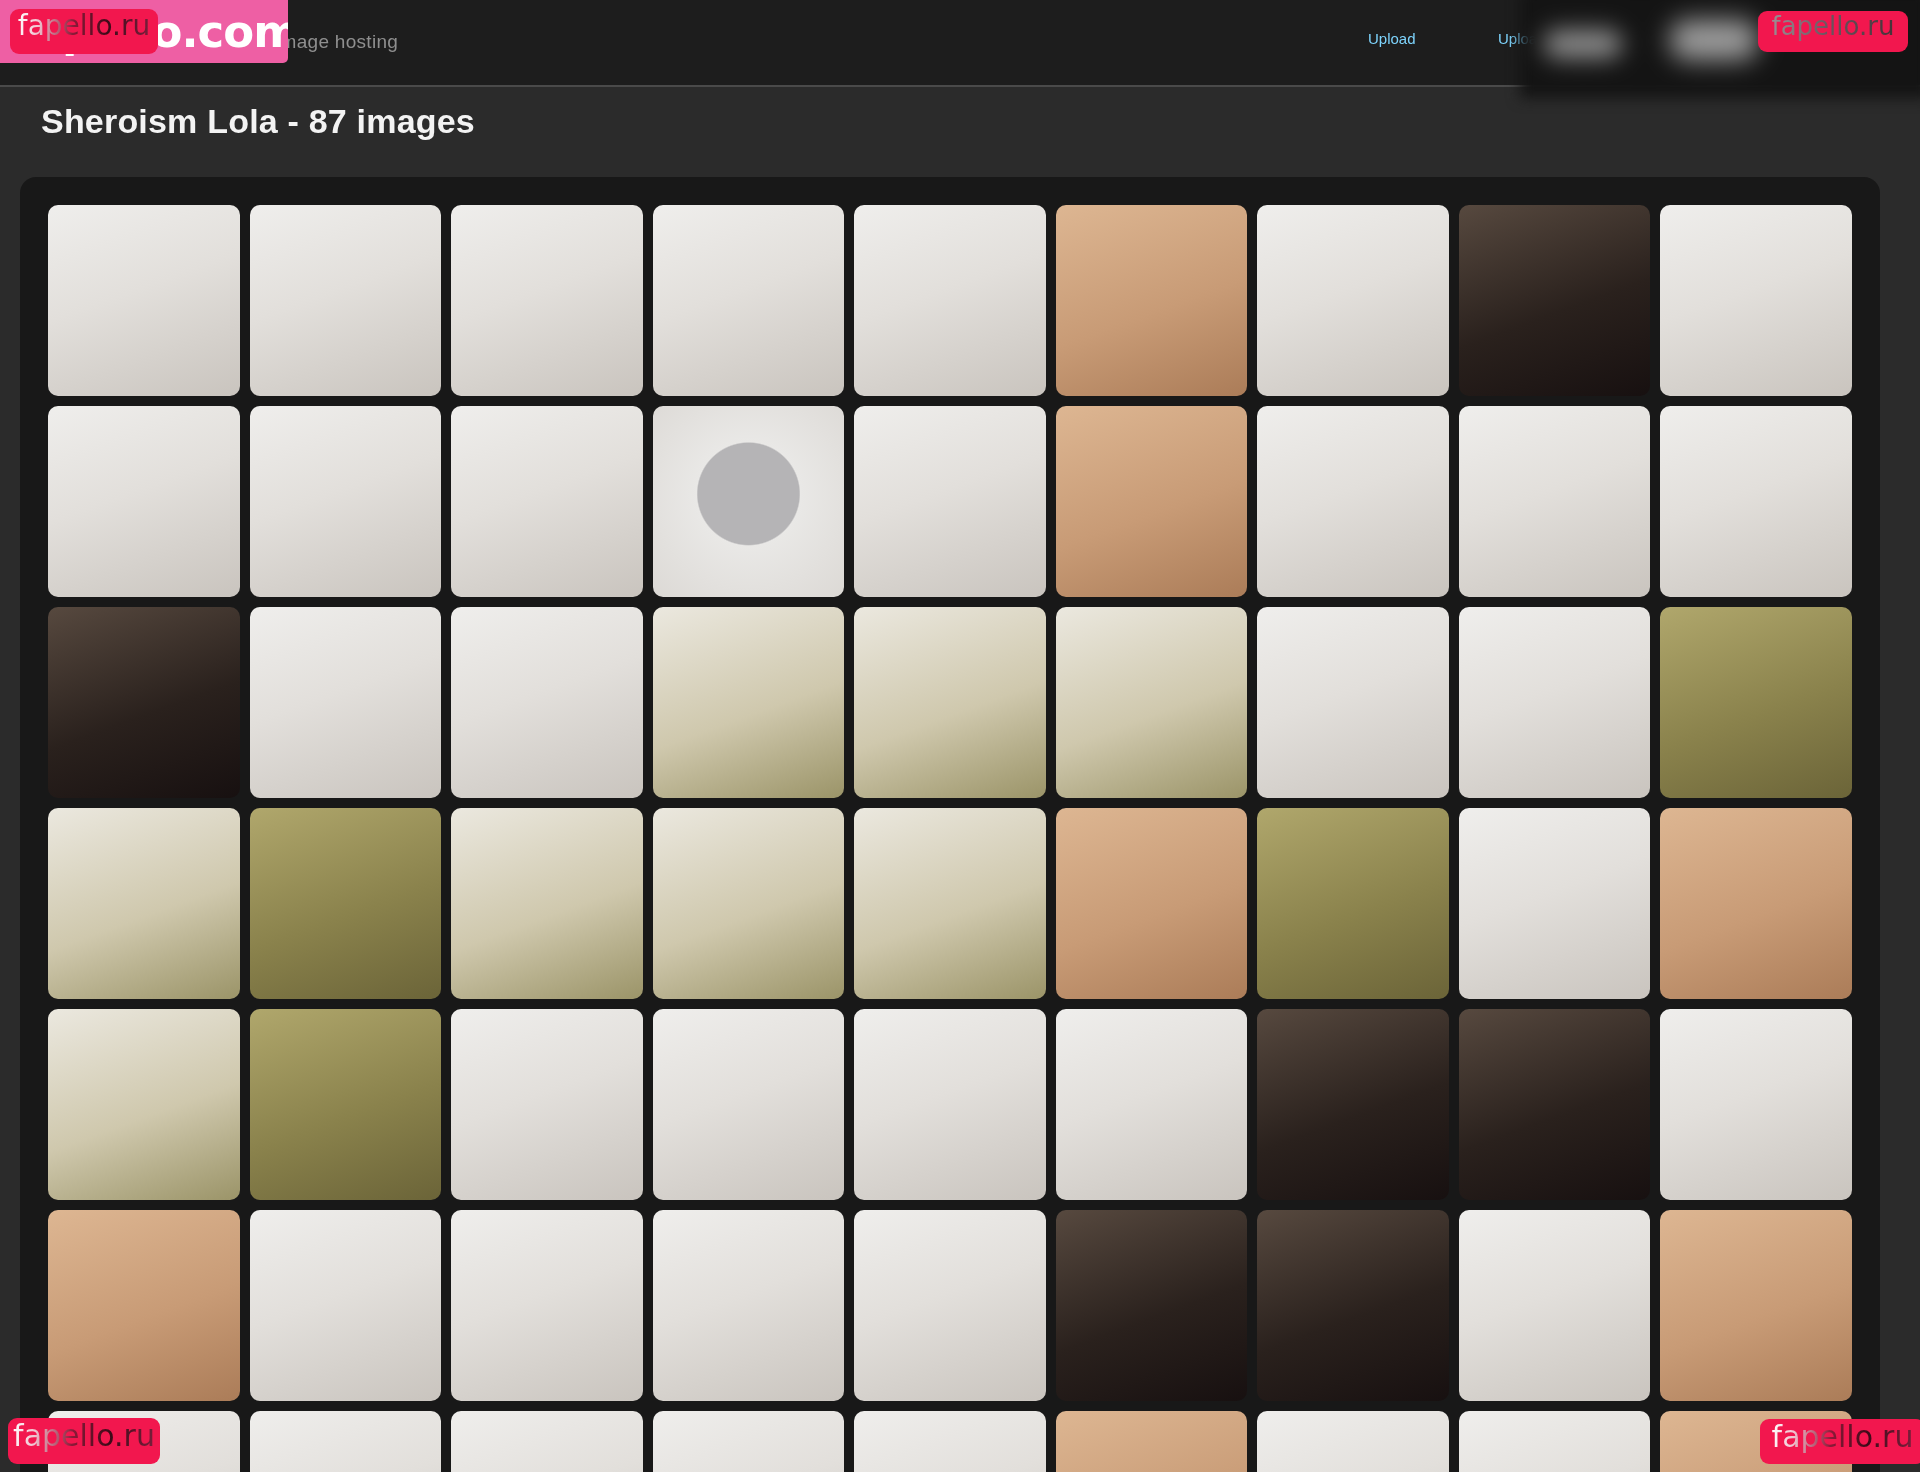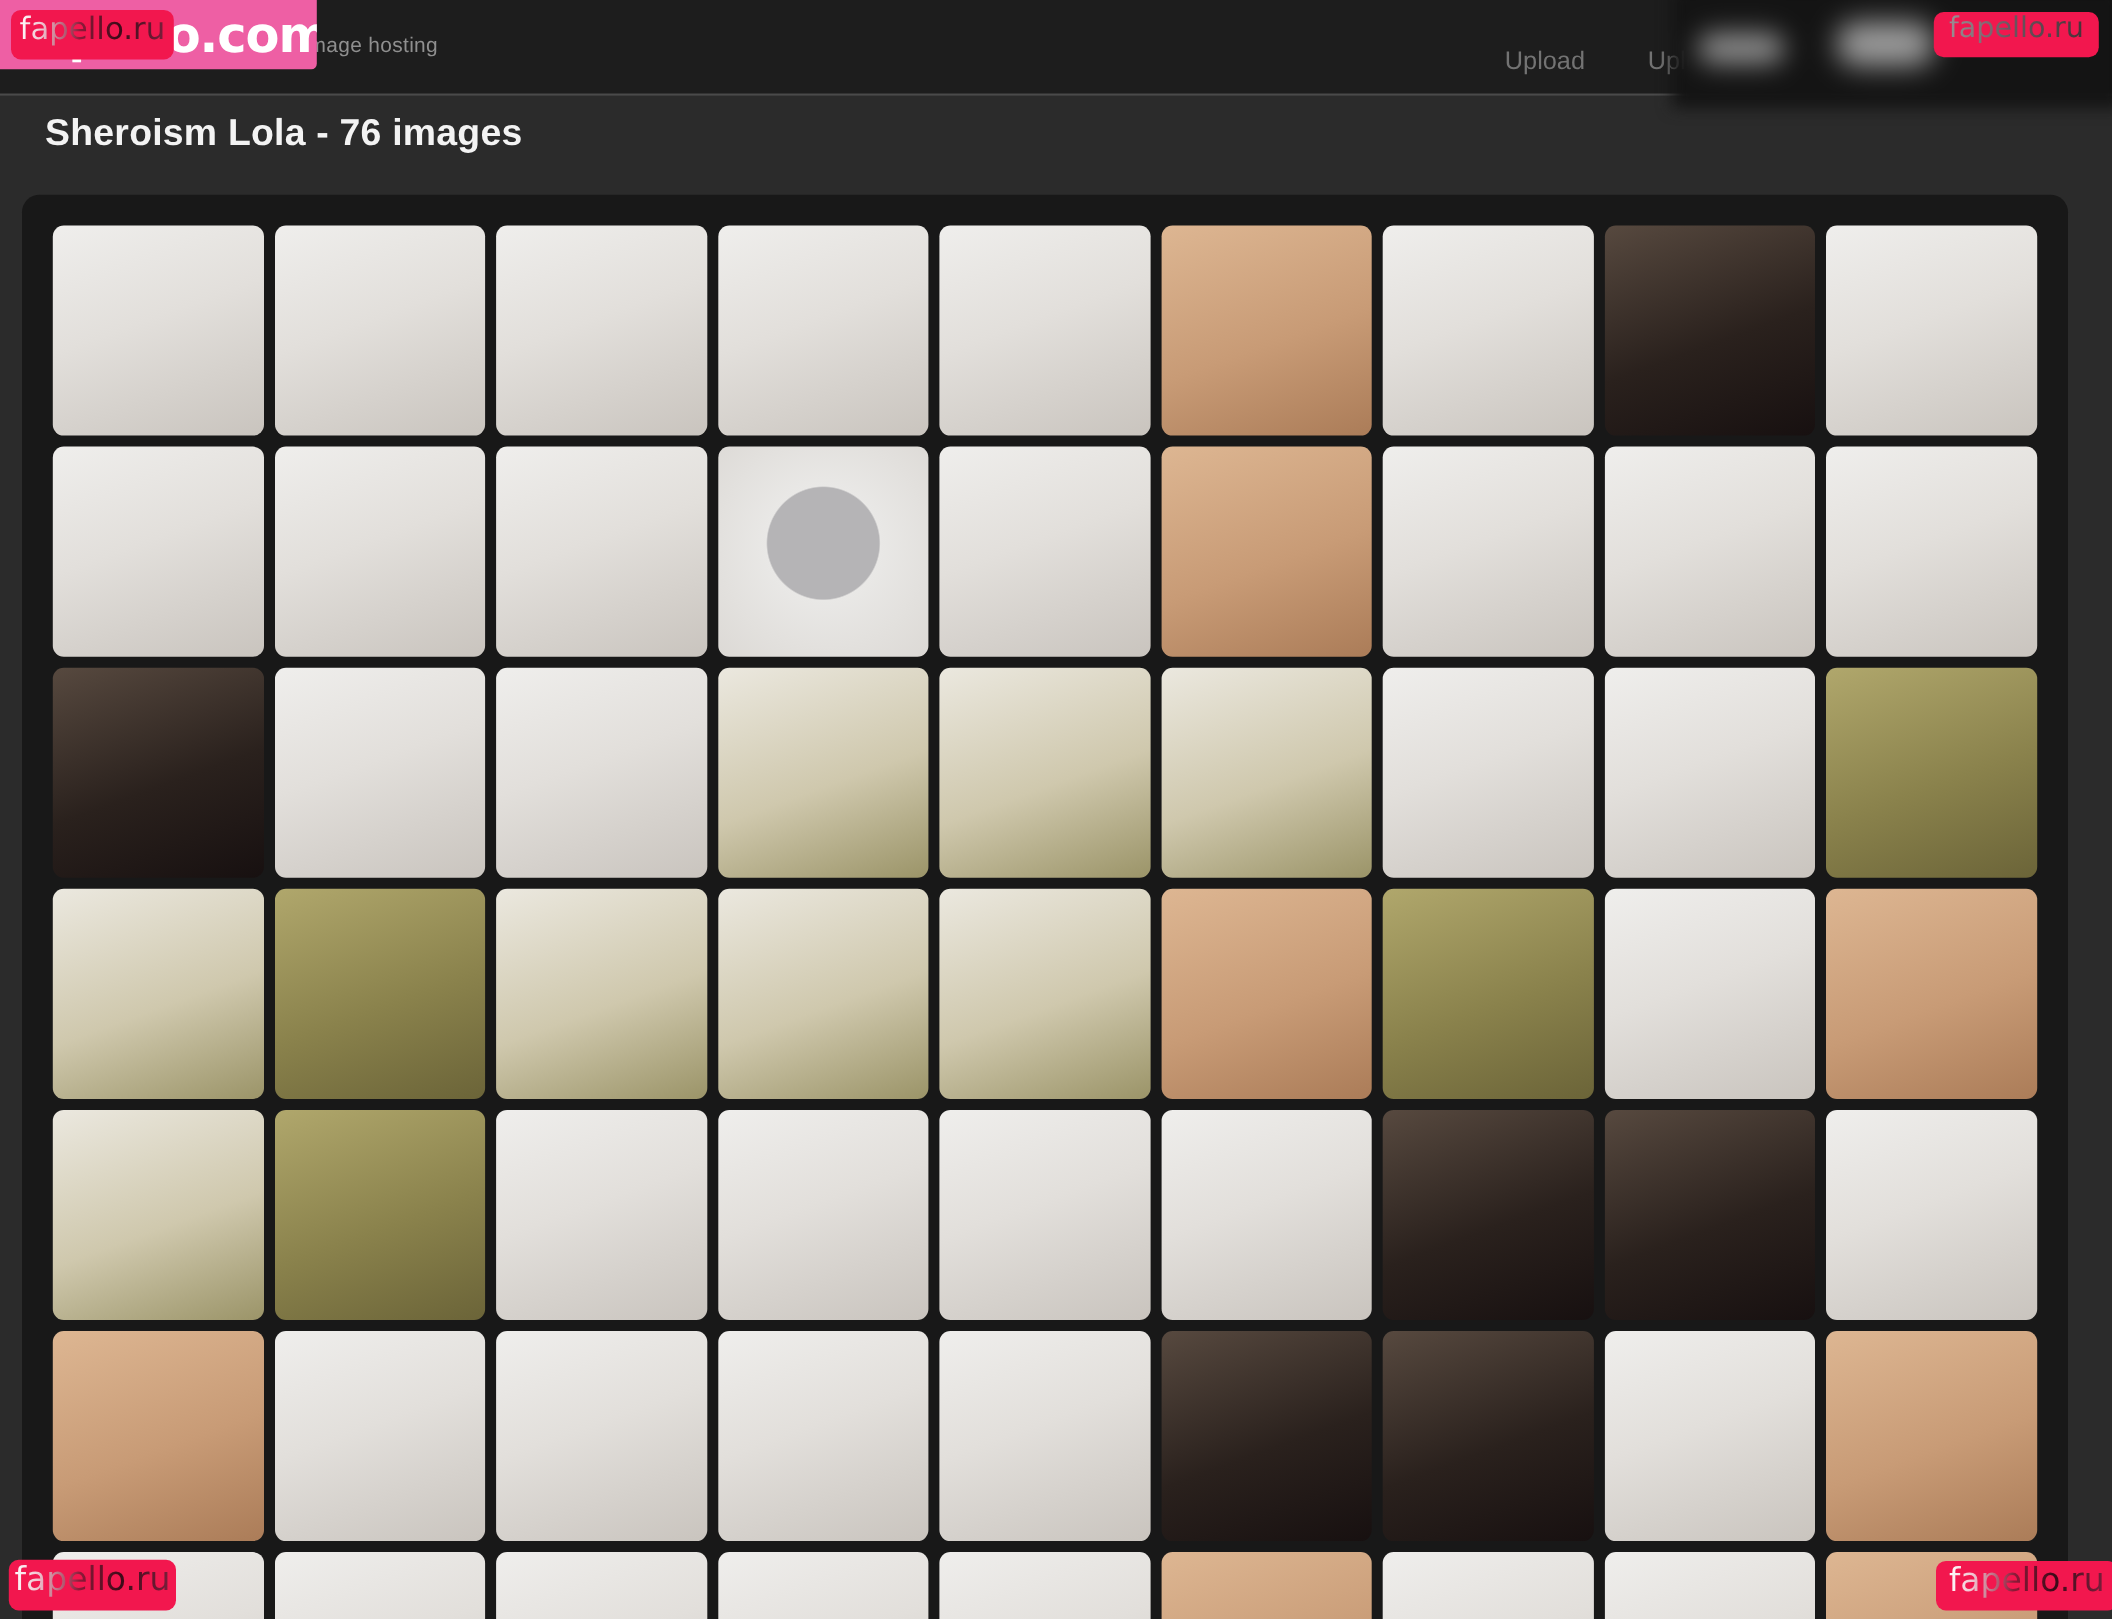--- a/index.html
+++ b/index.html
@@ -56,22 +56,22 @@
   .wm-badge.tr span { font-size:26px;
     background:linear-gradient(95deg,#9b8f94 0%,#6d5660 45%,#463238 100%);
     -webkit-background-clip:text; background-clip:text; }
   .wm-badge.bl { left:8px; top:1418px; width:152px; height:46px; z-index:30; }
   .wm-badge.bl span { font-size:30px; }
   .wm-badge.br { left:1760px; top:1419px; width:165px; height:45px; z-index:30; }
   .wm-badge.br span { font-size:30px; }
 
   .nav-link {
     position:absolute; top:30px;
-    font-size:23px; color:#737373; cursor:pointer;
-    z-index:2; white-space:nowrap;margin-top:12px;
+    font-size:15px; color:#7dd3fc; cursor:pointer;
+    z-index:2; white-space:nowrap;
   }
   .nav-link.n1 { left:1368px; }
   .nav-link.n2 { left:1498px; }
 
   .blur-region {
     position:absolute; left:1520px; top:-12px; width:410px; height:110px;
     background:#141414;
     filter:blur(7px);
     z-index:5;
   }
@@ -132,21 +132,21 @@
   <div class="blur-region">
     <div class="blur-blob b1"></div>
     <div class="blur-blob b2"></div>
   </div>
 
   <div class="wm-badge tr">
     <span>fapello.ru</span>
   </div>
 </div>
 
-<h1 class="page-title">Sheroism Lola - 76 images</h1>
+<h1 class="page-title">Sheroism Lola - 87 images</h1>
 
 <div class="gallery-panel">
   <div class="gallery-grid" id="gallery-grid">
       <div class="thumb v-light"></div>
       <div class="thumb v-light"></div>
       <div class="thumb v-light"></div>
       <div class="thumb v-light"></div>
       <div class="thumb v-light"></div>
       <div class="thumb v-skin"></div>
       <div class="thumb v-light"></div>

